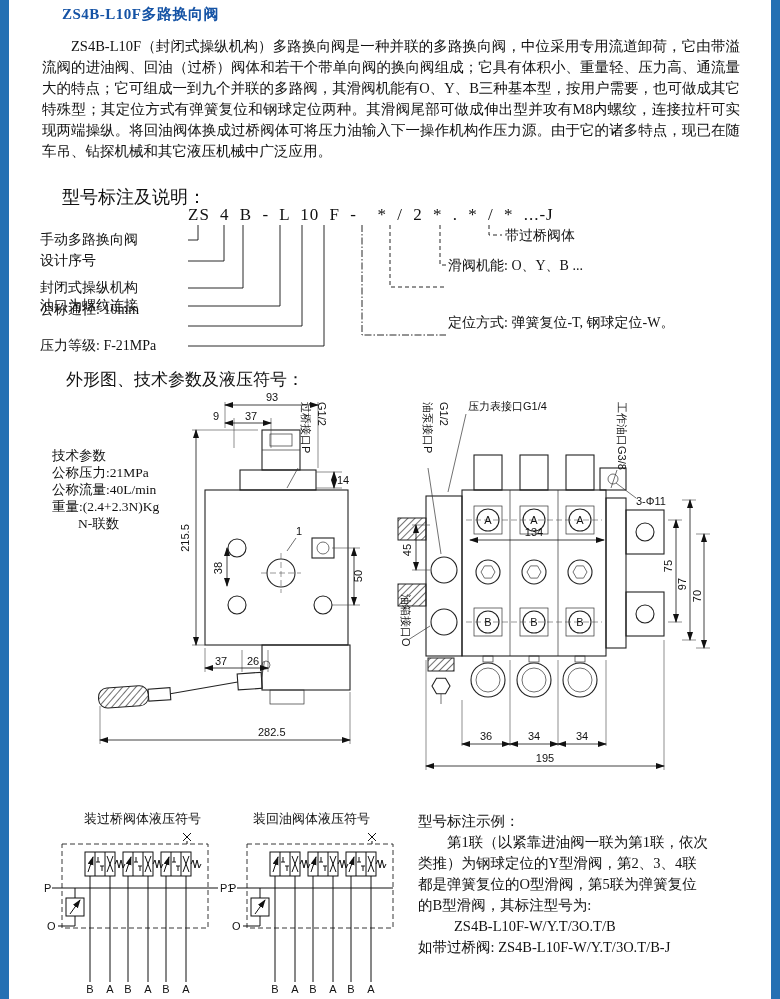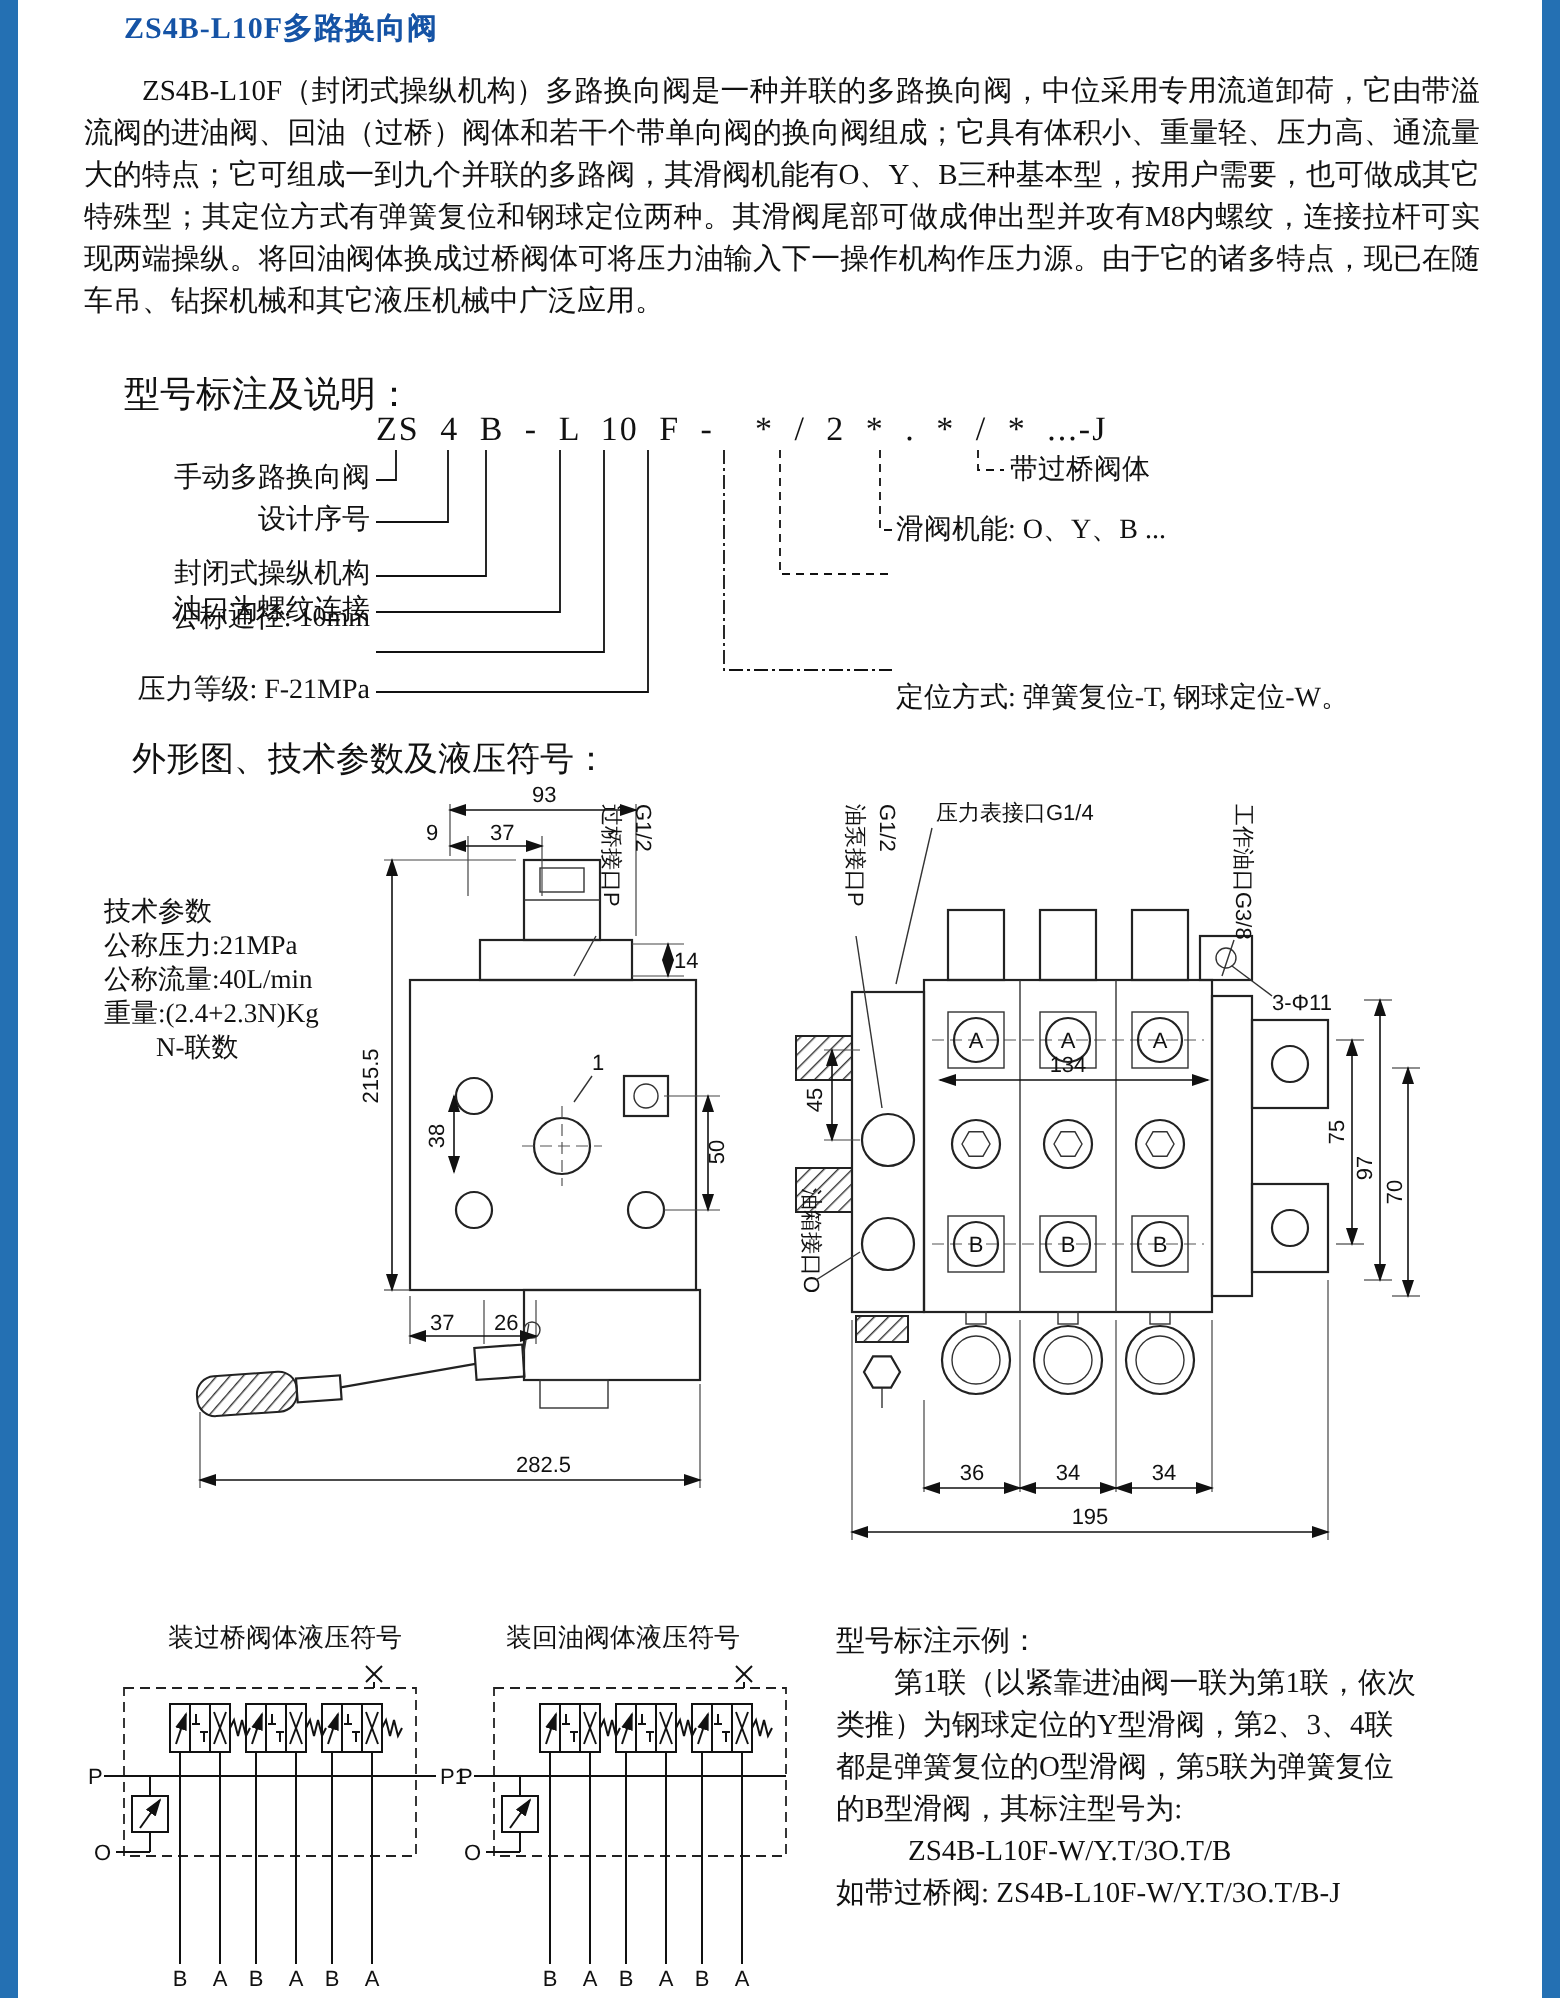--- a/index.html
+++ b/index.html
@@ -8,21 +8,21 @@
   .bluebar{position:absolute;top:0;width:9px;height:999px;background:#2470b3}
   #bar-l{left:0}#bar-r{right:0}
   #title{position:absolute;left:62px;top:5px;font-size:15px;font-weight:bold;color:#1553a5;letter-spacing:.5px}
   #intro{position:absolute;left:42px;top:36px;width:698px;font-size:14.5px;line-height:21px;text-align:justify;text-indent:2em}
   .sechead{position:absolute;font-size:18px}
   #model-head{left:62px;top:185px}
   #draw-head{left:66px;top:368px;font-size:17px}
   #model{position:absolute;left:40px;top:204px;width:720px;height:162px}
   #model svg{position:absolute;left:0;top:0}
   #model-code{position:absolute;left:148px;top:1px;font-size:17px;letter-spacing:1px;word-spacing:5px;white-space:pre}
-  .ml{position:absolute;left:0;width:145px;text-align:right;font-size:14px;line-height:18px;white-space:nowrap}
+  .ml{position:absolute;left:0;width:145px;font-size:14px;line-height:18px;white-space:nowrap}
   .mr{position:absolute;font-size:14px;line-height:18px;white-space:nowrap}
   .mline{stroke:#111;stroke-width:.9;fill:none}
   .mdash{stroke-dasharray:4 3}
   .mdd{stroke-dasharray:7 2 1.5 2}
   #tech{position:absolute;left:52px;top:447px;font-size:13.5px;line-height:17px}
   #tech .ind{padding-left:26px}
   svg{position:absolute;left:0}
   svg text{font-family:"Liberation Sans","DejaVu Sans",sans-serif;font-size:11px;fill:#111}
   .oline{stroke:#222;stroke-width:1.1;fill:none}
   .thin{stroke:#333;stroke-width:.7;fill:none}
@@ -64,21 +64,21 @@
   </svg>
   <div id="model-code">ZS 4 B - L 10 F -  * / 2 * . * / * ...-J</div>
   <div class="ml" style="top:27px">手动多路换向阀</div>
   <div class="ml" style="top:48px">设计序号</div>
   <div class="ml" style="top:75px">封闭式操纵机构</div>
   <div class="ml" style="top:93px">油口为螺纹连接</div>
   <div class="ml" style="top:97px">公称通径: 10mm</div>
   <div class="ml" style="top:133px">压力等级: F-21MPa</div>
   <div class="mr" style="left:465px;top:23px">带过桥阀体</div>
   <div class="mr" style="left:408px;top:53px">滑阀机能: O、Y、B ...</div>
-  <div class="mr" style="left:408px;top:137px">定位方式: 弹簧复位-T, 钢球定位-W。</div>
+  <div class="mr" style="left:408px;top:110px">定位方式: 弹簧复位-T, 钢球定位-W。</div>
 </div>
 
 <div class="sechead" id="draw-head">外形图、技术参数及液压符号：</div>
 
 <div id="tech">
   <div>技术参数</div>
   <div>公称压力:21MPa</div>
   <div>公称流量:40L/min</div>
   <div>重量:(2.4+2.3N)Kg</div>
   <div class="ind">N-联数</div>

